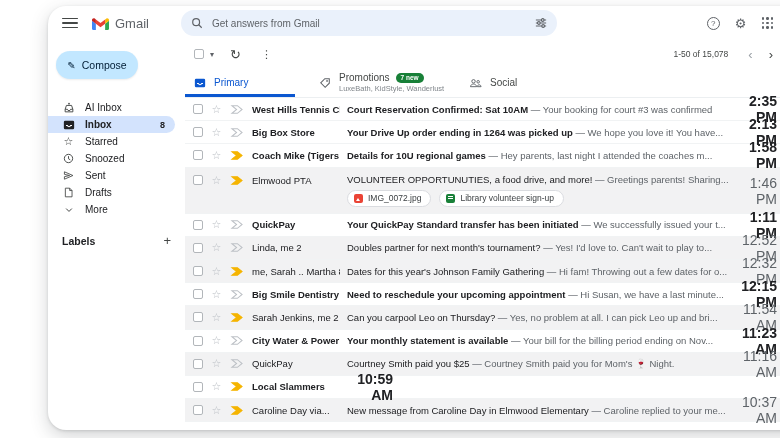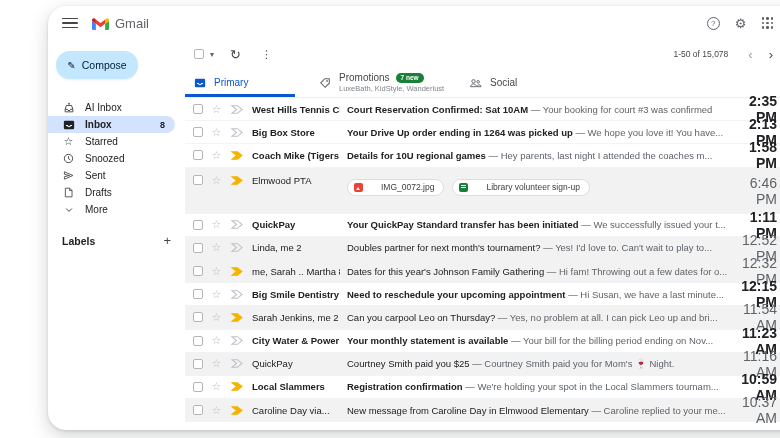--- a/index.html
+++ b/index.html
@@ -87,21 +87,21 @@
   .line1 { white-space:nowrap; overflow:hidden; text-overflow:ellipsis; }
   .subject { color:#202124; }
   .sep, .snippet { color:#5e6368; }
   .time { width:46px; flex:none; text-align:right; font-size:14px; color:#5e6368; }
   .row.unread .sender, .row.unread .subject { font-weight:700; }
   .row.unread .time { font-weight:700; color:#202124; }
   .row.has-att { height:46px; align-items:flex-start; }
   .row.has-att .cb, .row.has-att .star, .row.has-att .impw, .row.has-att .sender, .row.has-att .time { margin-top:7px; }
   .row.has-att .content { margin-top:6px; }
   .chips { display:flex; gap:8px; margin-top:5px; }
-  .chip { display:inline-flex; align-items:center; gap:18px; background:#fff; border:1px solid #dadce0;
+  .chip { display:inline-flex; align-items:center; gap:5px; background:#fff; border:1px solid #dadce0;
           border-radius:10px; padding:2.5px 9px 2.5px 6px; font-size:8.5px; color:#3c4043; cursor:pointer; }
   .chip-ic { width:9px; height:9px; border-radius:2px; flex:none; position:relative; }
   .chip-ic.image { background:#ea4335; }
   .chip-ic.image::after { content:""; position:absolute; left:2px; bottom:2px; border-left:2.5px solid transparent;
           border-right:2.5px solid transparent; border-bottom:3px solid #fff; }
   .chip-ic.sheet { background:#188038; }
   .chip-ic.sheet::after { content:""; position:absolute; left:2px; top:2.5px; width:5px; height:1px;
           background:#fff; box-shadow:0 2px 0 #fff; }
 
   
@@ -125,20 +125,37 @@
     <div class="logo">
       <svg width="17" height="13" viewBox="0 0 24 18">
         <path fill="#4285F4" d="M1.636 18h3.819V9.273L0 5.182v11.182C0 17.267.733 18 1.636 18z"></path>
         <path fill="#34A853" d="M18.545 18h3.819c.904 0 1.636-.733 1.636-1.636V5.182l-5.455 4.091z"></path>
         <path fill="#FBBC04" d="M18.545 3.273v6L24 5.182v-1.09c0-2.023-2.309-3.177-3.927-1.964z"></path>
         <path fill="#EA4335" d="M5.455 9.273v-6L12 8.182l6.545-4.909v6L12 14.182z"></path>
         <path fill="#C5221F" d="M0 4.09v1.092l5.455 4.091v-6L3.927 2.018C2.309.805 0 1.96 0 3.982z"></path>
       </svg>
       <span class="brand">Gmail</span>
     </div>
+    <div class="search">
+      <svg width="12" height="12" viewBox="0 0 14 14">
+        <circle cx="6" cy="6" r="4" fill="none" stroke="#5f6368" stroke-width="1.4"></circle>
+        <line x1="9" y1="9" x2="12.5" y2="12.5" stroke="#5f6368" stroke-width="1.4"></line>
+      </svg>
+      <span class="ph">Get answers from Gmail</span>
+      <svg width="12" height="12" viewBox="0 0 14 14">
+        <g stroke="#5f6368" stroke-width="1.3" fill="#eaf1fb">
+          <line x1="1" y1="3.5" x2="13" y2="3.5"></line>
+            <circle cx="9" cy="3.5" r="1.6"></circle>
+          <line x1="1" y1="7" x2="13" y2="7"></line>
+            <circle cx="4.5" cy="7" r="1.6"></circle>
+          <line x1="1" y1="10.5" x2="13" y2="10.5"></line>
+            <circle cx="9.5" cy="10.5" r="1.6"></circle>
+        </g>
+      </svg>
+    </div>
     <div class="tb-right">
       <div class="help">?</div>
       <div class="gear">⚙</div>
       <div class="grid9">
           <i></i>
           <i></i>
           <i></i>
           <i></i>
           <i></i>
           <i></i>
@@ -321,32 +338,35 @@
           <div class="row read imp-on has-att">
     <span class="cb"></span>
     <span class="star">☆</span>
     <span class="impw">
       <svg viewBox="0 0 15 13">
                 <path d="M1.5 2 H8 L13.5 6.5 8 11 H1.5 L7 6.5 Z"></path>
               </svg>
     </span>
     <span class="sender">Elmwood PTA</span>
     <span class="content">
+      <span class="line1">
+        <span class="subject">VOLUNTEER OPPORTUNUTIES, a food drive, and more!</span><span class="sep"> — </span><span class="snippet">Greetings parents! Sharing...</span>
+      </span>
       <span class="chips">
                 <span class="chip">
                   <span class="chip-ic image"></span>
                   <span>IMG_0072.jpg</span>
                 </span>
                 <span class="chip">
                   <span class="chip-ic sheet"></span>
                   <span>Library volunteer sign-up</span>
                 </span>
               </span>
     </span>
-    <span class="time">6:46 PM</span>
+    <span class="time">1:46 PM</span>
   </div>
           <div class="row unread">
     <span class="cb"></span>
     <span class="star">☆</span>
     <span class="impw">
       <svg viewBox="0 0 15 13">
                 <path d="M1.5 2 H8 L13.5 6.5 8 11 H1.5 L7 6.5 Z"></path>
               </svg>
     </span>
     <span class="sender">QuickPay</span>
@@ -462,26 +482,20 @@
   </div>
           <div class="row unread imp-on">
     <span class="cb"></span>
     <span class="star">☆</span>
     <span class="impw">
       <svg viewBox="0 0 15 13">
                 <path d="M1.5 2 H8 L13.5 6.5 8 11 H1.5 L7 6.5 Z"></path>
               </svg>
     </span>
     <span class="sender">Local Slammers</span>
-    <span class="content">
-      <span class="line1">
-        <span class="subject">Registration confirmation</span><span class="sep"> — </span><span class="snippet">We're holding your spot in the Local Slammers tournam...</span>
-      </span>
-      
-    </span>
     <span class="time">10:59 AM</span>
   </div>
           <div class="row read imp-on">
     <span class="cb"></span>
     <span class="star">☆</span>
     <span class="impw">
       <svg viewBox="0 0 15 13">
                 <path d="M1.5 2 H8 L13.5 6.5 8 11 H1.5 L7 6.5 Z"></path>
               </svg>
     </span>

